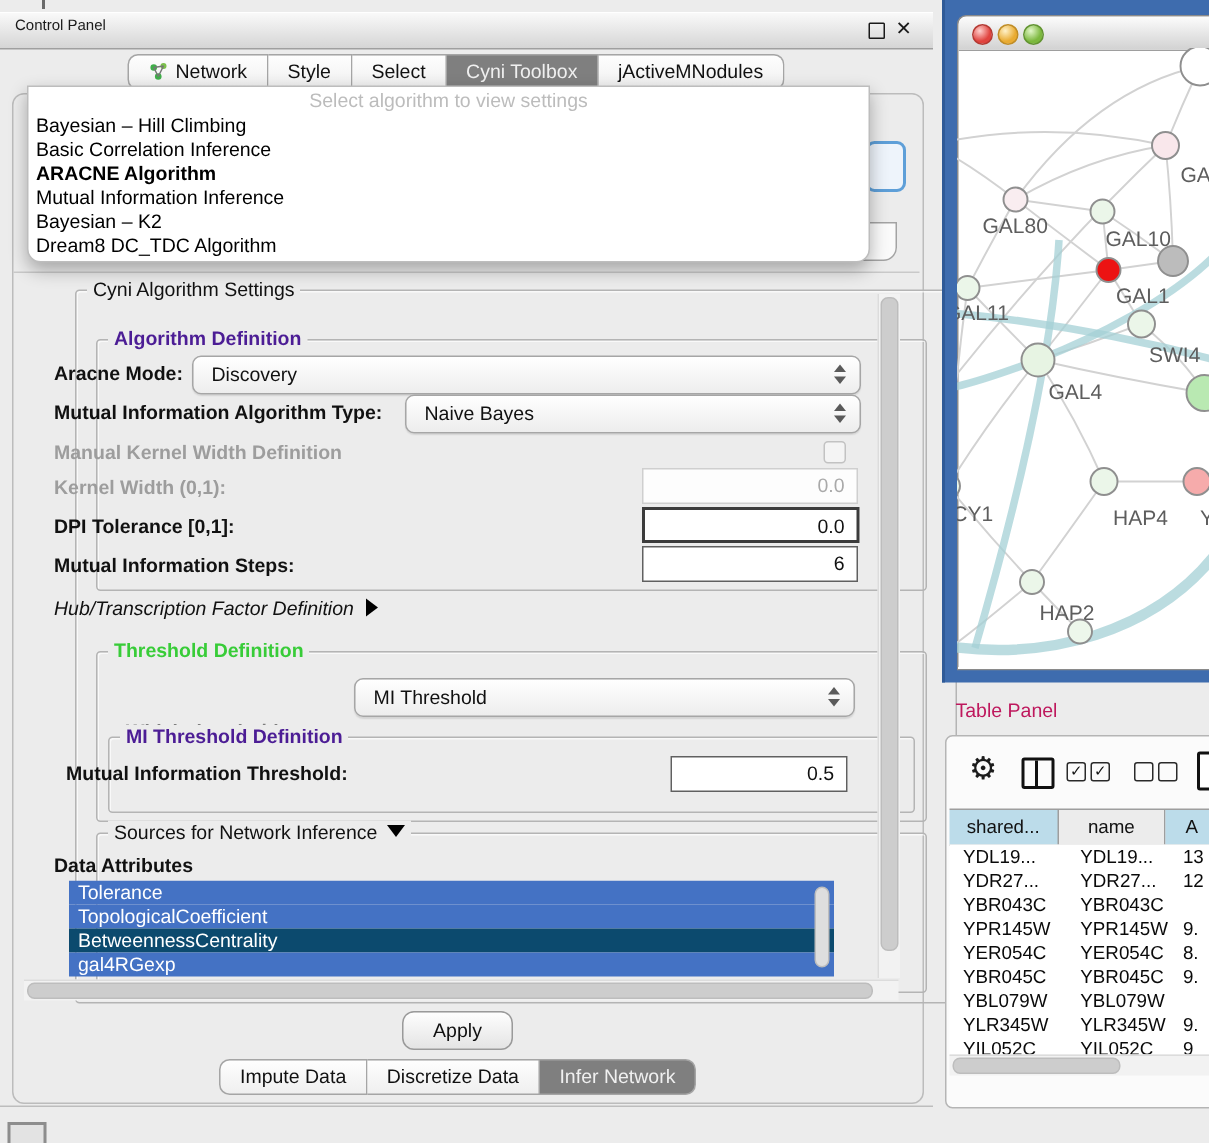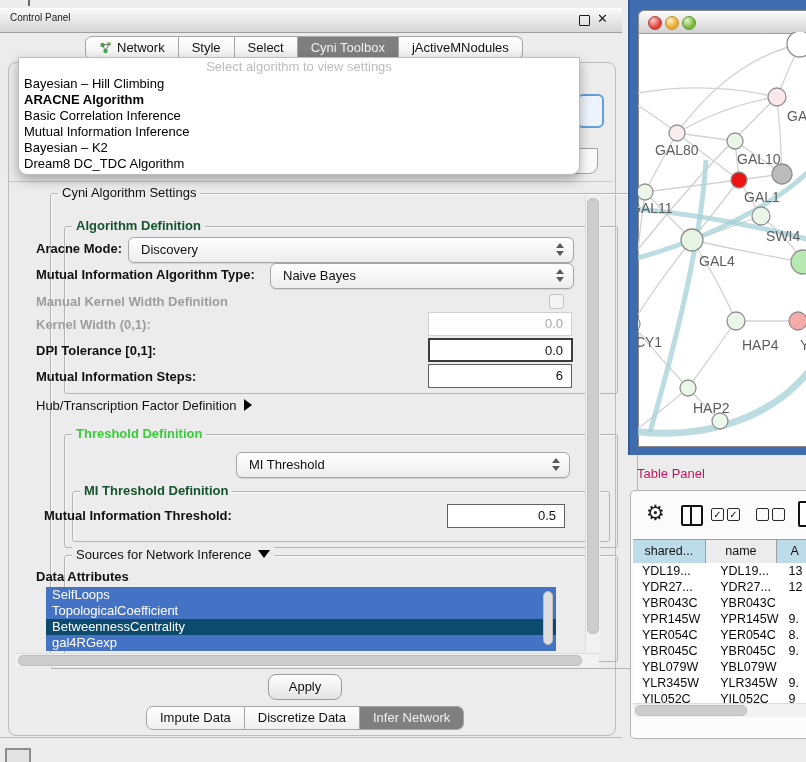--- a/index.html
+++ b/index.html
@@ -39,21 +39,21 @@
 
   .artifact-focus{position:absolute;left:577px;top:94px;width:23px;height:30px;
     border:2px solid #5e9fd8;border-radius:6px;background:#eef4fb;z-index:10;}
   .artifact-corner{position:absolute;left:552px;top:148px;width:44px;height:24px;
     border:1px solid #a3a3a3;border-radius:0 0 9px 9px;background:#fafafa;z-index:10;}
 
   
   .group{position:absolute;border:1px solid #b4b4b4;border-radius:3px;
     box-shadow:inset 1px 1px 0 rgba(255,255,255,.7);margin-left:36px;}
   .gtitle{position:absolute;top:-9px;left:7px;background:#ececec;padding:0 4px;font-size:13px;white-space:nowrap;}
-  .t-blue{color:#14532d;font-weight:bold;}
+  .t-blue{color:#4c1d95;font-weight:bold;}
   .t-green{color:#38cc38;font-weight:bold;}
   .row-label{position:absolute;font-size:13px;font-weight:bold;height:22px;line-height:22px;white-space:nowrap;}
   .row-label.dis{color:#9d9d9d;}
   .combo{position:absolute;height:24px;border:1px solid #a6a6a6;border-radius:6px;
     background:linear-gradient(#ffffff,#ededed);box-shadow:0 1px 1px rgba(0,0,0,.1);}
   .combo .val{padding-left:12px;line-height:24px;font-size:13px;}
   .stepper{position:absolute;right:9px;top:5px;width:8px;}
   .stepper .up{width:0;height:0;border-left:4px solid transparent;border-right:4px solid transparent;border-bottom:5px solid #5a5a5a;margin-bottom:3px;}
   .stepper .dn{width:0;height:0;border-left:4px solid transparent;border-right:4px solid transparent;border-top:5px solid #5a5a5a;}
   .field{position:absolute;height:22px;background:#fff;border:1px solid #b9b9b9;
@@ -144,22 +144,22 @@
     <div class="tab"><span>jActiveMNodules</span></div>
   </div>
 
   <div class="artifact-focus"></div>
   <div class="artifact-corner"></div>
 
   <div class="dd">
     <div class="dd-ph">Select algorithm to view settings</div>
     <div>
         <div class="dd-item">Bayesian – Hill Climbing</div>
+        <div class="dd-item">Basic Correlation Inference</div>
         <div class="dd-item sel">ARACNE Algorithm</div>
-        <div class="dd-item">Basic Correlation Inference</div>
         <div class="dd-item">Mutual Information Inference</div>
         <div class="dd-item">Bayesian – K2</div>
         <div class="dd-item">Dream8 DC_TDC Algorithm</div>
       </div>
   </div>
 
   <div class="group" style="left:14px;top:193px;width:586px;height:474px;">
     <span class="gtitle">Cyni Algorithm Settings</span>
   </div>
 
@@ -190,21 +190,21 @@
 
   <span class="row-label dis" style="left:36px;top:314px;">Kernel Width (0,1):</span>
   <div class="field dis" style="left:428px;top:312px;width:134px;">0.0</div>
 
   <span class="row-label" style="left:36px;top:340px;">DPI Tolerance [0,1]:</span>
   <div class="field dark" style="left:428px;top:338px;width:133px;">0.0</div>
 
   <span class="row-label" style="left:36px;top:366px;">Mutual Information Steps:</span>
   <div class="field mid" style="left:428px;top:364px;width:134px;">6</div>
 
-  <div style="position:absolute;left:36px;top:396px;font-size:13px;height:20px;line-height:20px;">
+  <div style="position:absolute;left:36px;top:396px;font-size:13px;height:20px;line-height:20px;font-style:italic;">
     <span>Hub/Transcription Factor Definition</span><span class="tri-right"></span>
   </div>
 
   <div class="group" style="left:28px;top:434px;width:552px;height:112px;">
     <span class="gtitle t-green">Threshold Definition</span>
   </div>
   <span class="row-label" style="left:84px;top:453px;margin-top:24px;">Which threshold to use:</span>
   <div class="combo" style="left:236px;top:452px;width:332px;">
     <div class="val">MI Threshold</div>
     <div class="stepper">
@@ -216,21 +216,21 @@
     <span class="gtitle t-blue">MI Threshold Definition</span>
   </div>
   <span class="row-label" style="left:44px;top:505px;">Mutual Information Threshold:</span>
   <div class="field mid" style="left:447px;top:504px;width:108px;">0.5</div>
 
   <div class="group" style="left:28px;top:555px;width:552px;height:105px;">
     <span class="gtitle"><span>Sources for Network Inference</span><span class="tri-down"></span></span>
   </div>
   <span class="row-label" style="left:36px;top:566px;">Data Attributes</span>
   <div class="attr-list">
-      <div class="attr-item" style="background: rgb(68, 114, 196);">SelfLoops</div>
+      <div class="attr-item" style="background: rgb(68, 114, 196);">Tolerance</div>
       <div class="attr-item" style="background: rgb(68, 114, 196);">TopologicalCoefficient</div>
       <div class="attr-item" style="background: #0c4a6e;">BetweennessCentrality</div>
       <div class="attr-item" style="background: rgb(68, 114, 196);">gal4RGexp</div>
     </div>
   <div class="thumb" style="left:543px;top:591px;width:8px;height:52px;background:#dedede;"></div>
 
   <div class="sb-v" style="left:585px;top:196px;width:14px;height:456px;"></div>
   <div class="thumb" style="left:587px;top:198px;width:10px;height:434px;"></div>
   <div class="sb-h" style="left:16px;top:653px;width:583px;height:13px;"></div>
   <div class="thumb" style="left:18px;top:655px;width:562px;height:9px;"></div>

